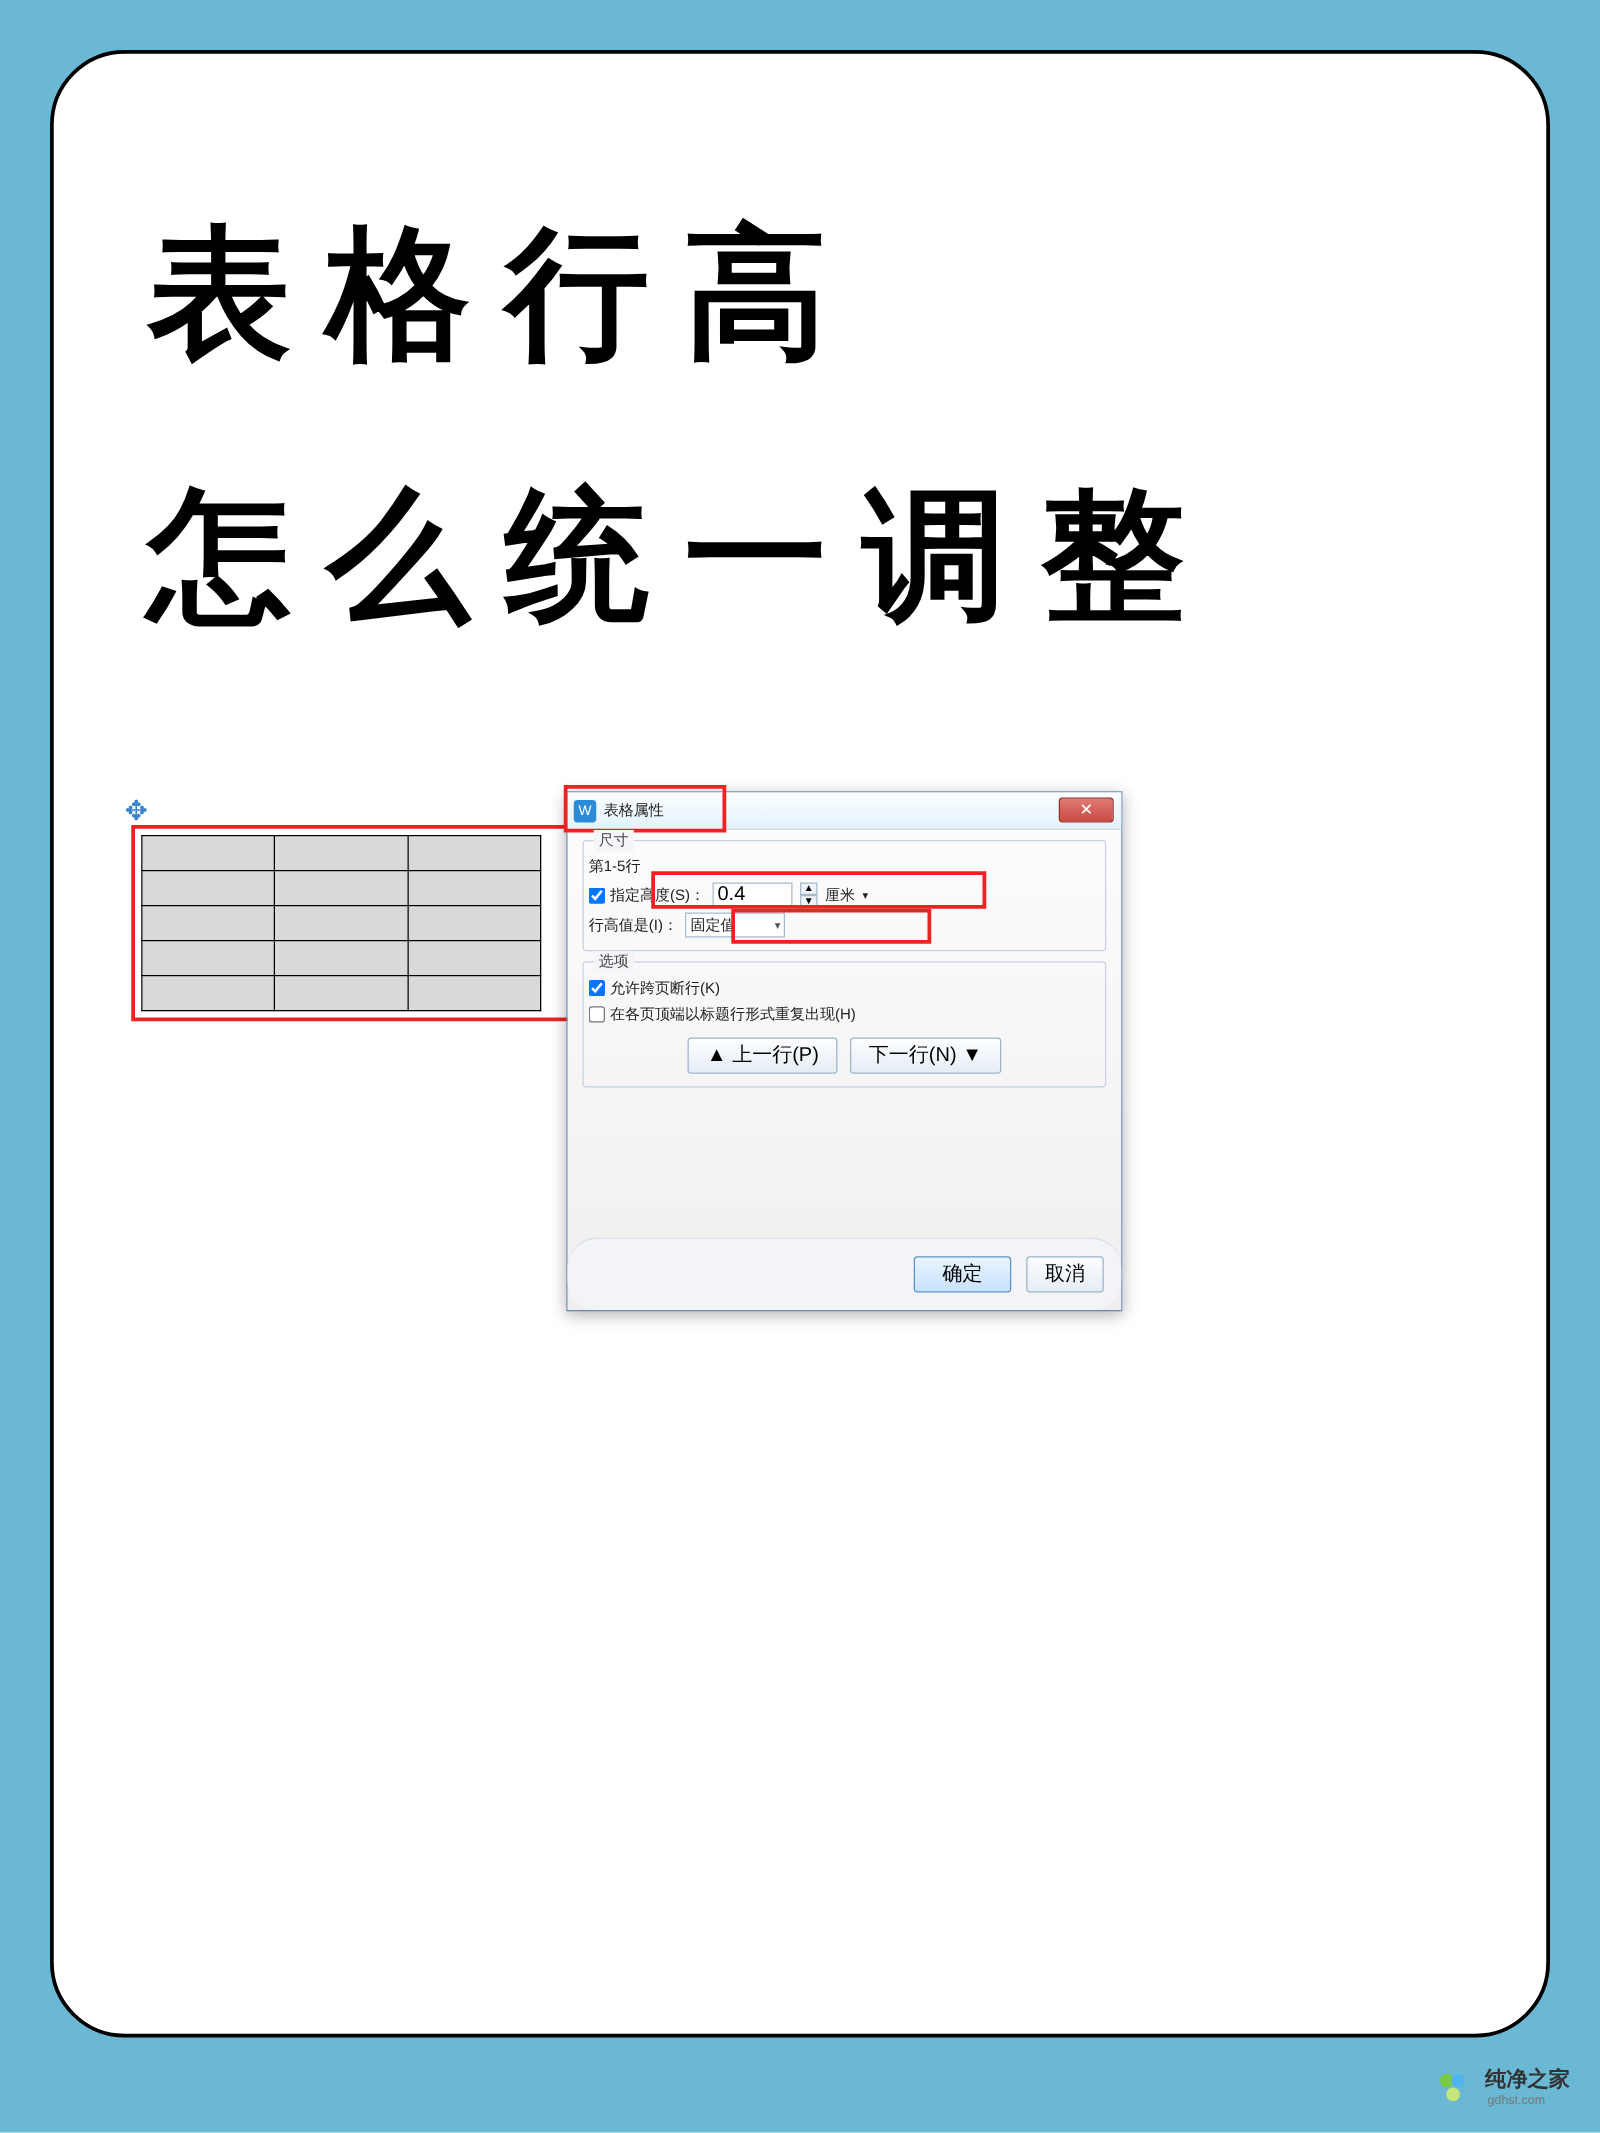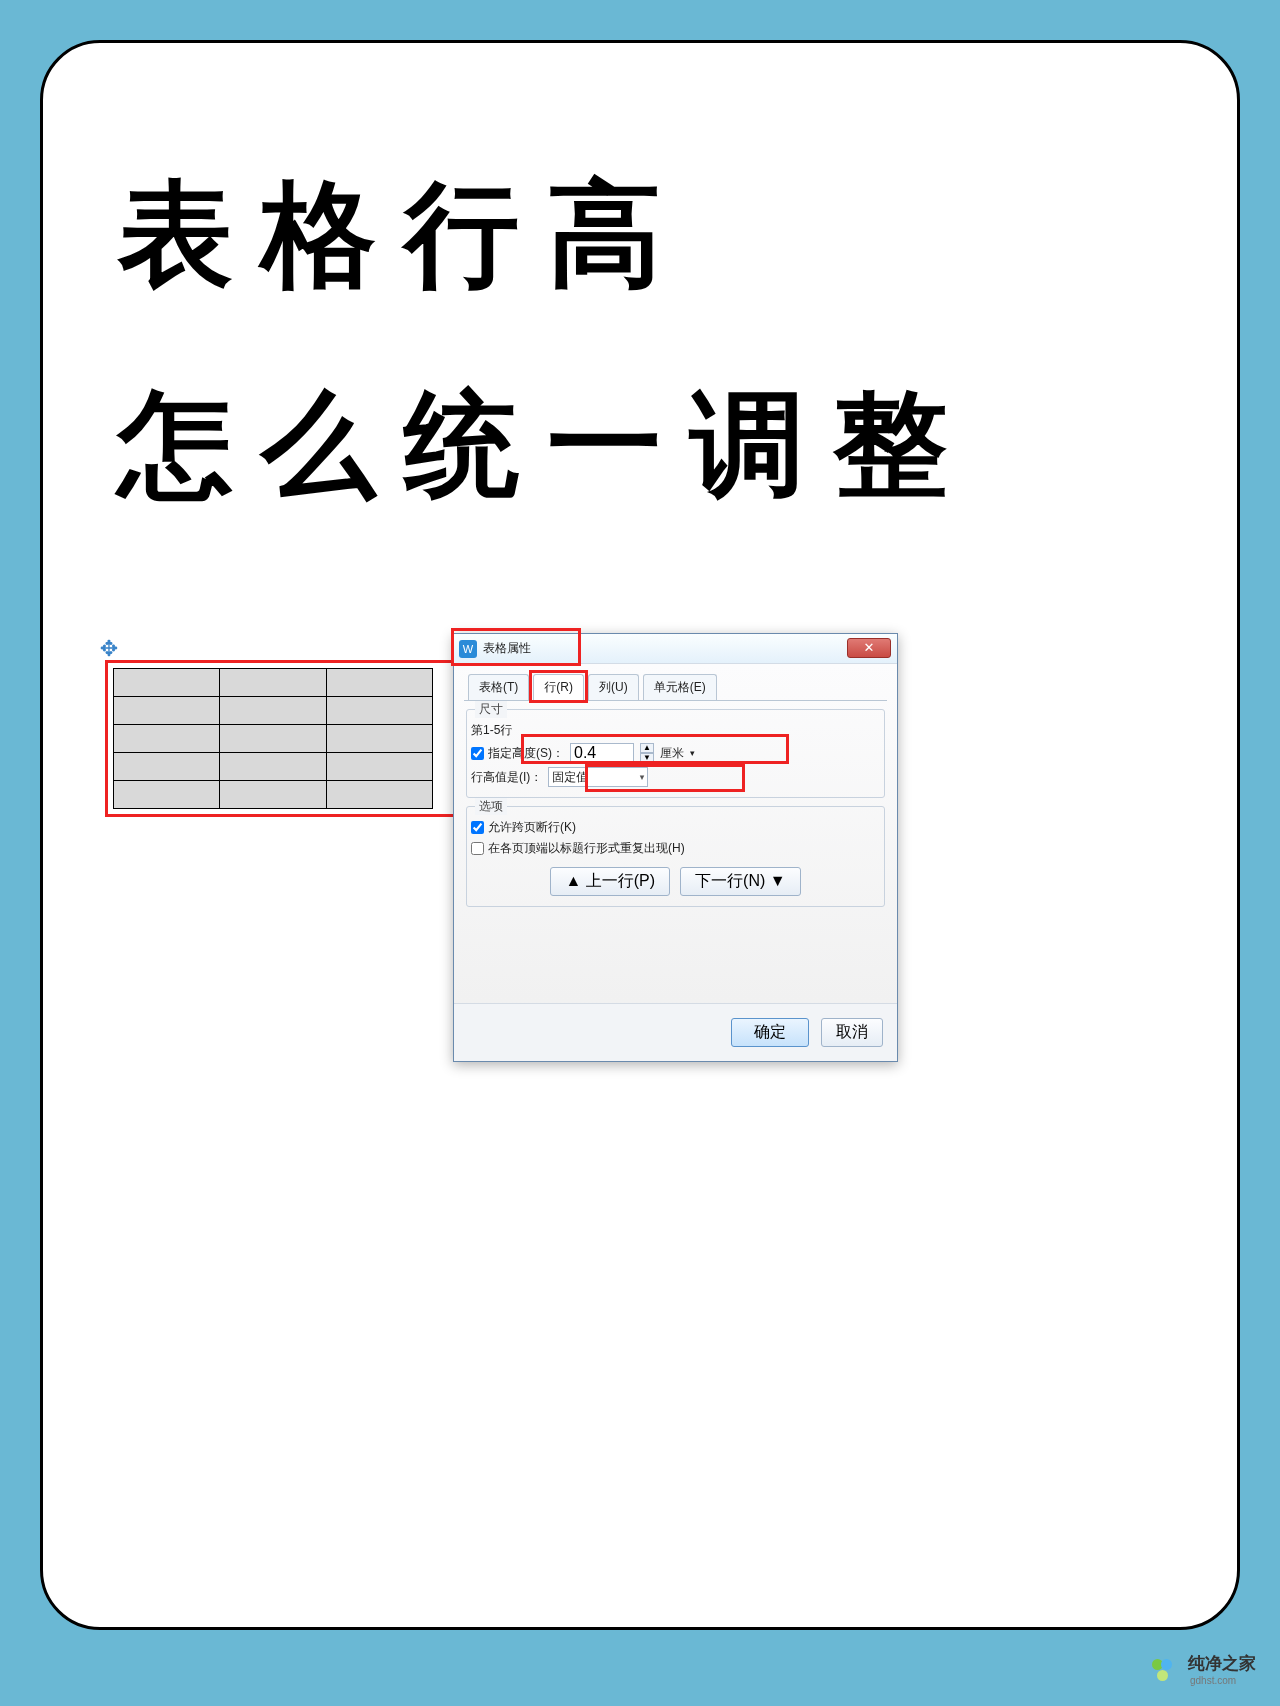--- a/index.html
+++ b/index.html
@@ -171,21 +171,21 @@
     .spin {
       display:flex; flex-direction:column;
       width:14px;
     }
     .spin button {
       height:10px; font-size:8px; line-height:8px;
       border:1px solid #a9b9cc; background:#eef3f9;
       padding:0;
     }
     .select {
-      width:100px; height:20px;
+      width:80px; height:20px;
       border:1px solid #a9b9cc;
       background:#fff;
       font-size:12px;
       padding:0 3px;
       display:flex; align-items:center; justify-content:space-between;
     }
     .select .arr { font-size:9px; color:#555; }
     .size-highlight {
       position:absolute;
       border:3px solid #e22;
@@ -207,21 +207,22 @@
       border-color:#5a93cc;
       padding:3px 22px;
     }
     .dialog-footer {
       display:flex;
       justify-content:flex-end;
       gap:12px;
       padding:14px 14px;
       background:#f2f4f7;
       border-top:1px solid #d4dbe4;
-      margin-top: 96px;
+      margin-top: 120px;
+      border-radius: 24px;
     }
     input[type=checkbox]{ width:13px;height:13px; }
 
     .watermark {
       position:absolute;
       right:24px; bottom:20px;
       display:flex; align-items:center; gap:14px;
       font-size:17px; color:#333;
       font-weight:bold;
     }
@@ -280,29 +281,20 @@
   </div>
 
   <div class="dialog">
     <div class="dialog-title">
       <div class="title-highlight"></div>
       <div class="dlg-icon">W</div>
       <span>表格属性</span>
       <div class="dlg-close">✕</div>
     </div>
 
-    <div class="tabs">
-      <div class="tab">表格(T)</div>
-      <div class="tab active">
-        <span>行(R)</span>
-        <div class="tab-highlight"></div>
-      </div>
-      <div class="tab">列(U)</div>
-      <div class="tab">单元格(E)</div>
-    </div>
 
     <div class="group" data-title="尺寸">
       <div class="row">
         <span>第1-5行</span>
       </div>
       <div class="row">
         <label>
           <input type="checkbox" checked="" style="">
           <span class="lbl">指定高度(S)：</span>
         </label>

